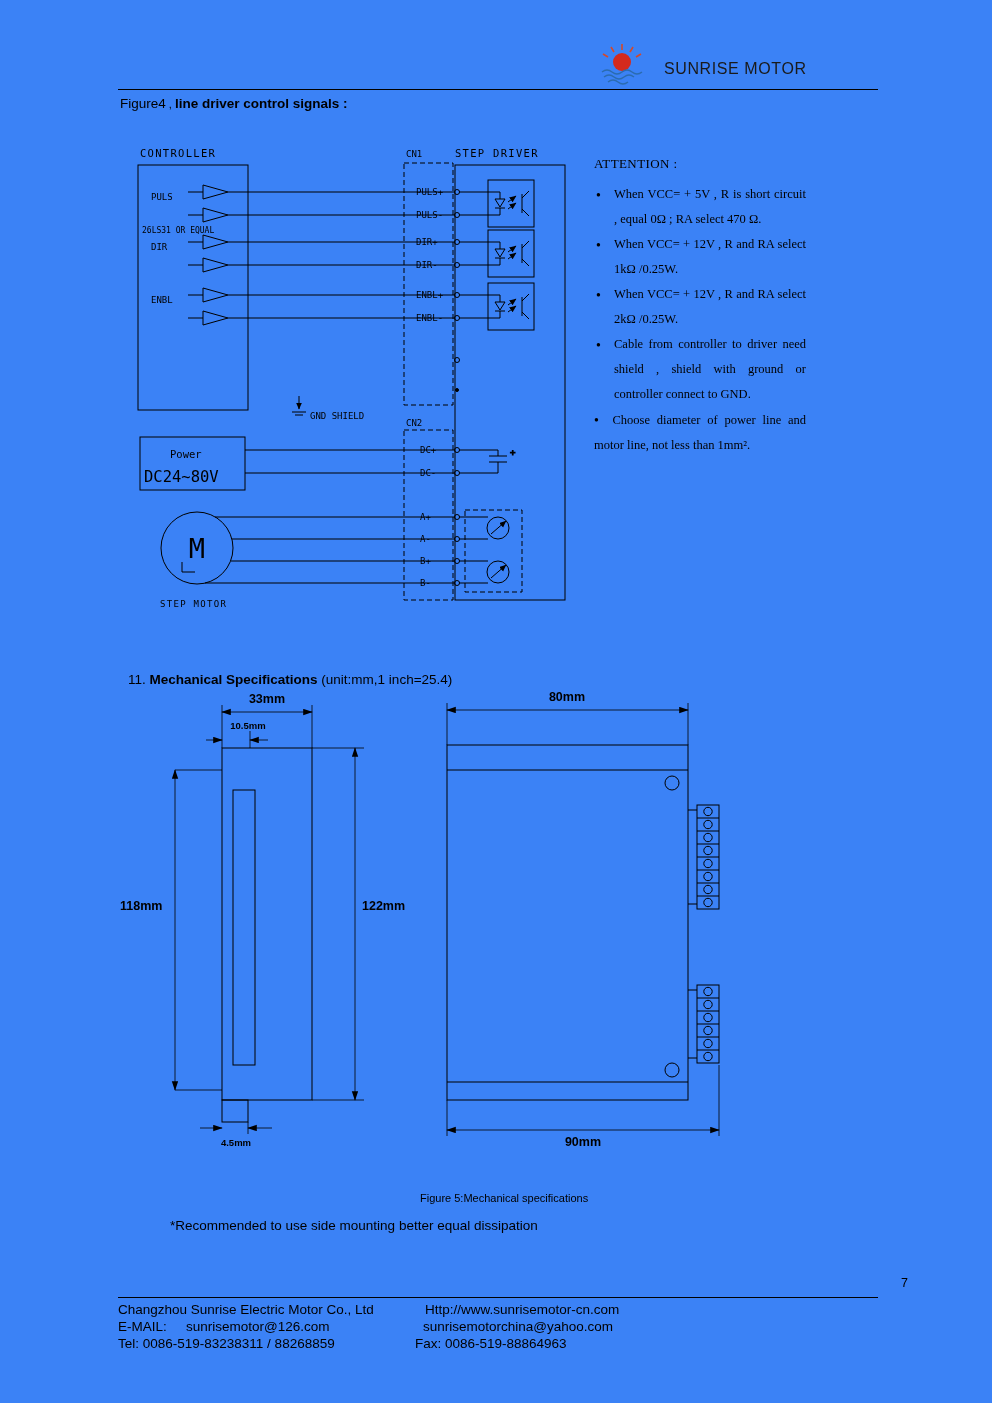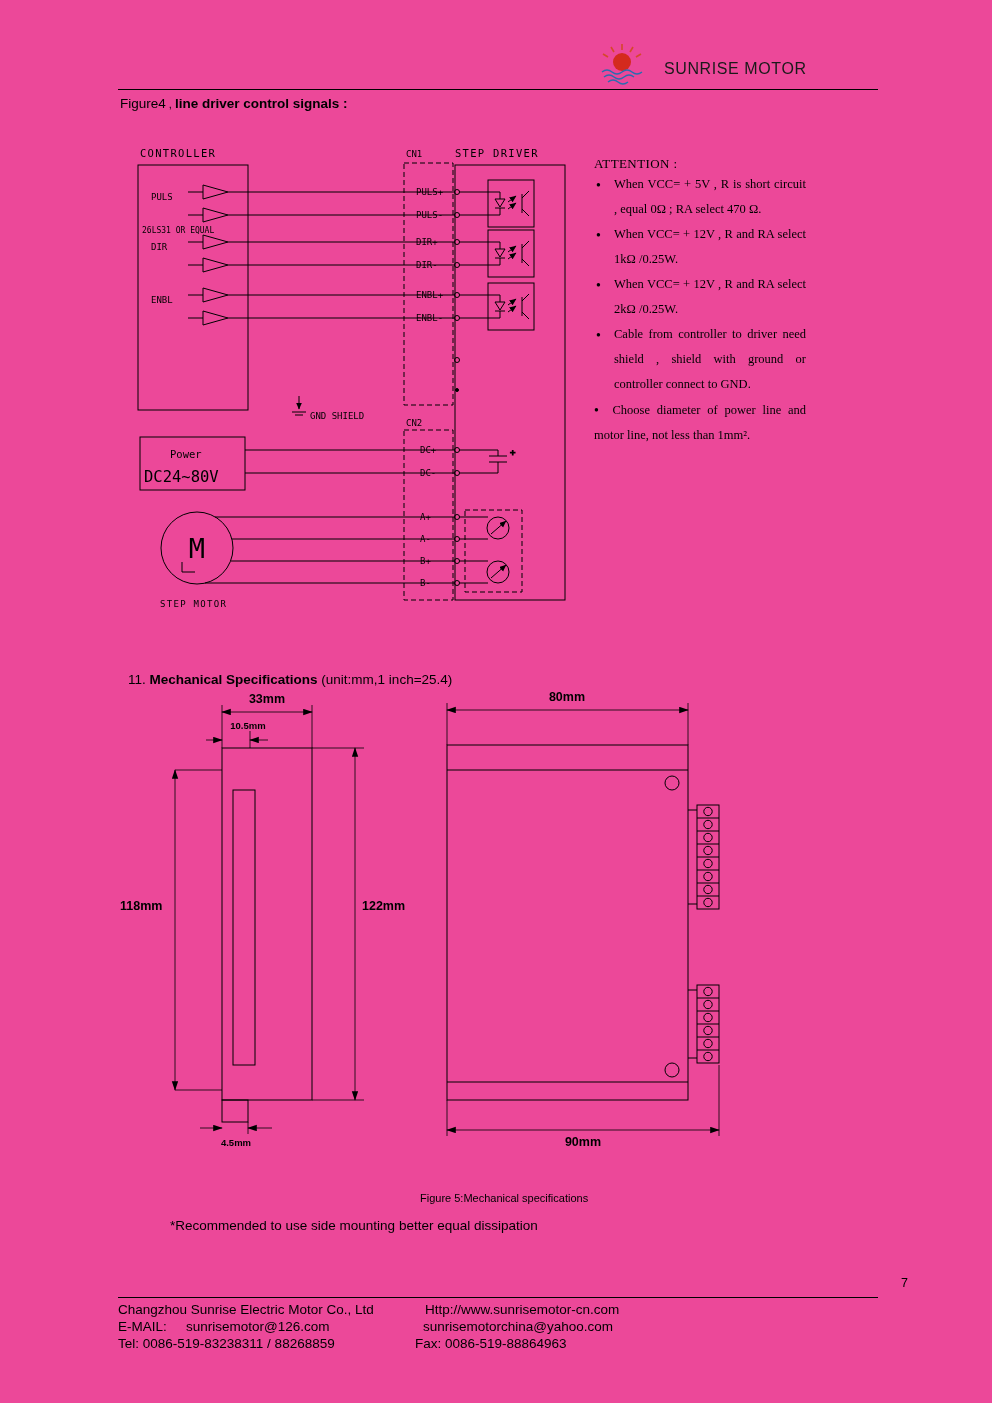--- a/index.html
+++ b/index.html
@@ -1,27 +1,27 @@
 <!DOCTYPE html>
 <html><head>
 <meta charset="utf-8">
 <style>
   html,body{margin:0;padding:0}
   body{width:992px;height:1403px;background:#fff;font-family:"Liberation Sans",sans-serif;color:#000}
-  .page{position:relative;width:992px;height:1403px;background:#ec4899;overflow:hidden}
+  .page{position:relative;width:992px;height:1403px;background:#3b82f6;overflow:hidden}
   .abs{position:absolute}
   .brand{left:664px;top:60px;font-size:16px;letter-spacing:.6px;color:#1a1a1a}
   .rule{left:118px;top:89px;width:760px;border-top:1.6px solid #000;height:0}
   .rule2{left:118px;top:1297px;width:760px;border-top:1px solid #000;height:0}
   .fig4{left:120px;top:96px;font-size:13.5px}
   .b{font-weight:bold}
   .fig4-comma{font-size:11px}
   .mech-head{left:128px;top:672px;font-size:13.5px}
   .attention{left:594px;top:156px;width:212px;font-family:"Liberation Serif",serif}
-  .att-title{font-size:13px;letter-spacing:.4px}
+  .att-title{font-size:13px;margin-bottom:10px;letter-spacing:.4px}
   .att-item{position:relative;padding-left:20px;font-size:12.5px;line-height:25px;text-align:justify}
   .att-bullet{position:absolute;left:2px;top:0;font-size:8px;line-height:25px}
   .att-item.hang{padding-left:0}
   .att-bullet-inline{font-size:8px;vertical-align:2px;margin-right:10px}
   .caption{left:420px;top:1192px;font-size:11px}
   .note{left:170px;top:1218px;font-size:13.5px}
   .pagenum{left:901px;top:1276px;font-size:12.5px}
   .footer-line{left:118px;width:770px;font-size:13.5px}
   .fw1{display:inline-block;width:307px}
   .fe1{display:inline-block;width:68px}

